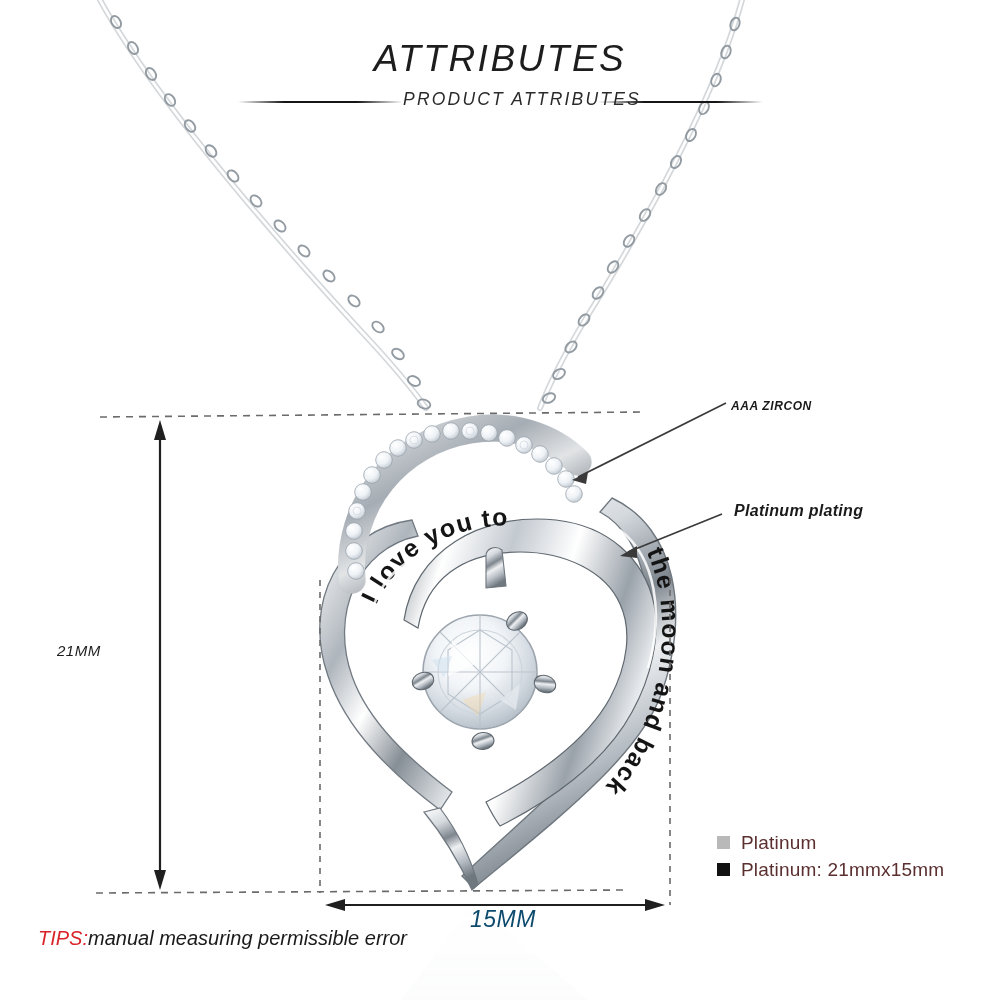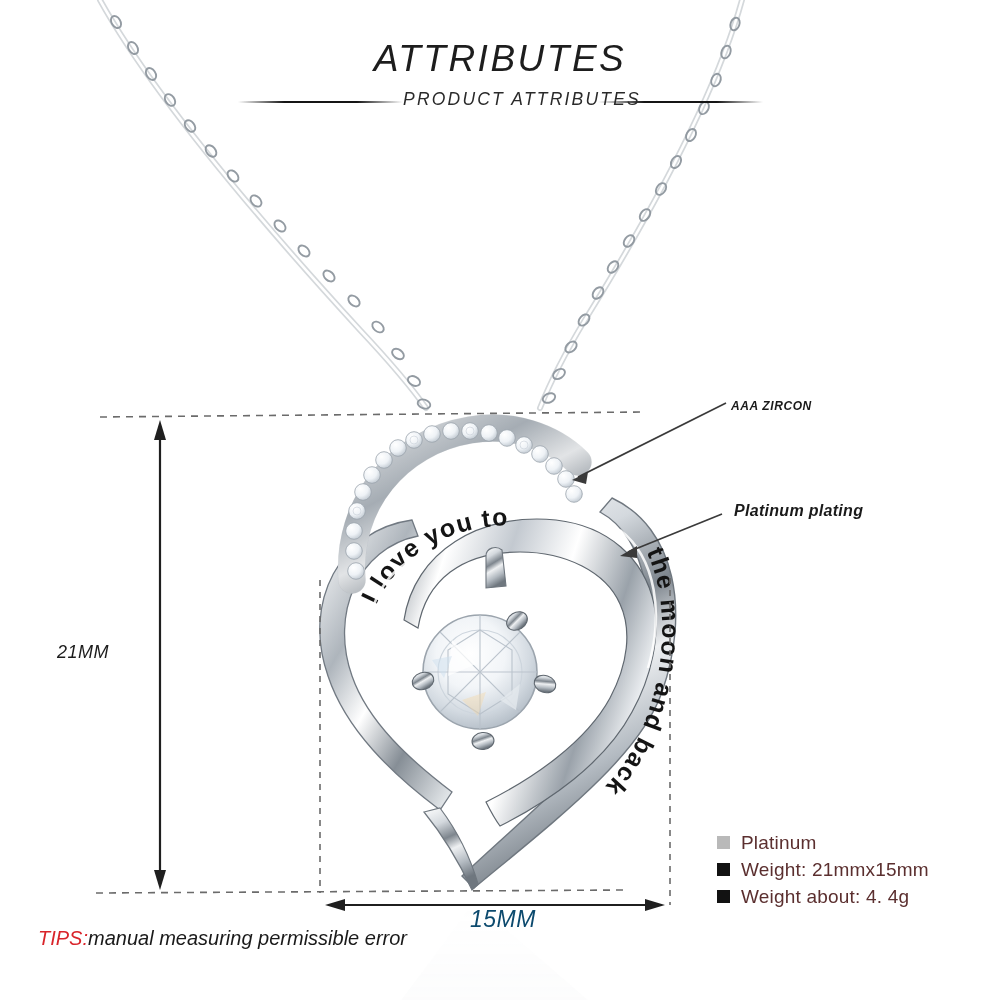--- a/index.html
+++ b/index.html
@@ -15,21 +15,21 @@
   #subtitle{left:0;right:0;top:91px;text-align:center;font-size:17.5px;
             letter-spacing:2.2px;color:#2a2a2a;padding-left:44px;}
   .rule{position:absolute;top:101px;height:2px;
         background:linear-gradient(to right,rgba(20,20,20,0),#151515 28%,#151515 72%,rgba(20,20,20,0));}
   #rule-left{left:238px;width:165px;}
   #rule-right{left:598px;width:165px;}
 
   #lbl-zircon{left:731px;top:400px;font-size:12px;font-weight:bold;letter-spacing:.6px;}
   #lbl-plating{left:727px;top:503px;font-size:16px;font-weight:bold;letter-spacing:.3px;margin-left:7px;}
 
-  #lbl-21mm{left:57px;top:643px;font-size:18px;letter-spacing:.5px;color:#1c1c1c;}
+  #lbl-21mm{left:57px;top:643px;font-size:15px;letter-spacing:.5px;color:#1c1c1c;}
   #lbl-15mm{left:470px;top:908px;font-size:23px;letter-spacing:.5px;color:#0c4a6e;}
 
   #tips{left:38px;top:928px;font-size:20px;color:#1a1a1a;}
   #tips .red{color:#d9242a;}
 
   #legend{position:absolute;left:717px;top:829px;}
   .leg-row{display:flex;align-items:center;height:27px;text-align:center;}
   .bullet{width:13px;height:13px;margin-right:11px;flex:0 0 auto;}
   .leg-txt{font-size:19px;color:#5b2f2f;letter-spacing:.2px;white-space:pre;}
 </style>
@@ -275,21 +275,17 @@
 
   <div class="txt" id="tips"><span class="red">TIPS:</span><span>manual measuring permissible error</span></div>
 
   <div id="legend">
     <div class="leg-row">
       <span class="bullet" style="background:#b9b9b9"></span>
       <span class="leg-txt">Platinum</span>
     </div>
     <div class="leg-row">
       <span class="bullet" style="background:#121212"></span>
-      <span class="leg-txt">Weight: 21mmx15mm</span>
-    </div>
-    <div class="leg-row">
-      <span class="bullet" style="background:#121212"></span>
-      <span class="leg-txt">Weight about: 4. 4g</span>
+      <span class="leg-txt">Platinum: 21mmx15mm</span>
     </div>
   </div>
 
 </div>
 
 </body></html>

